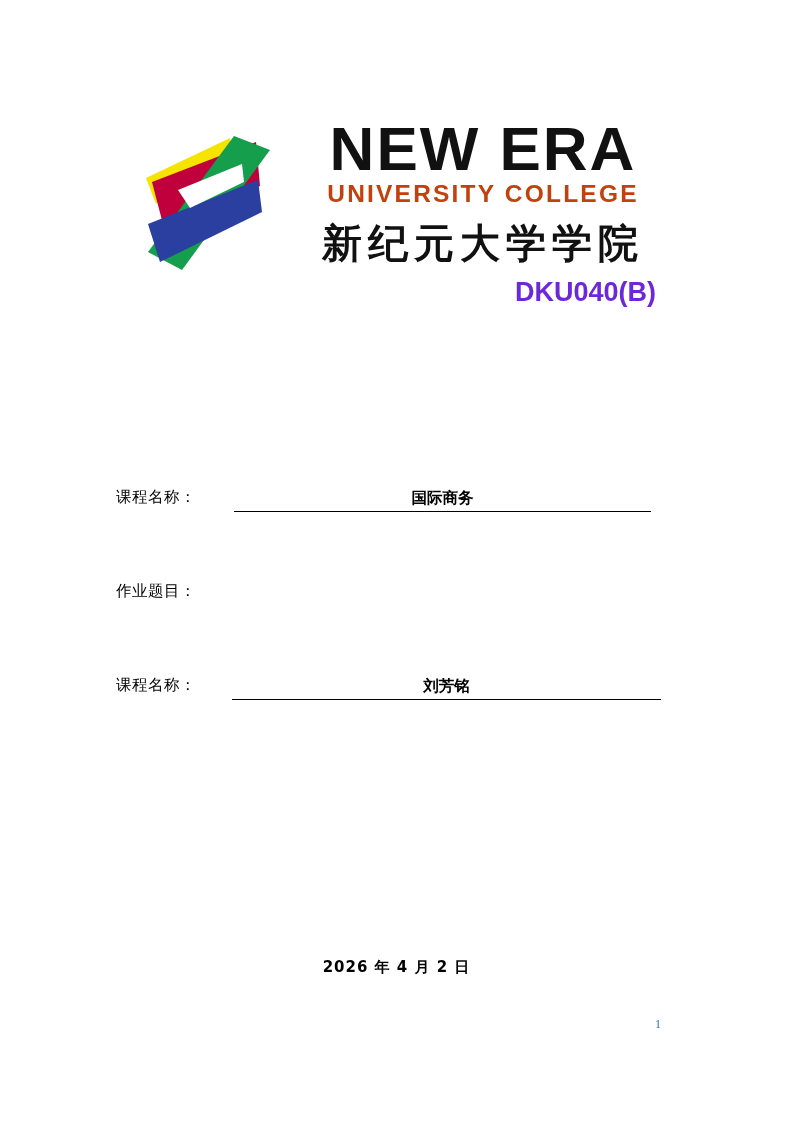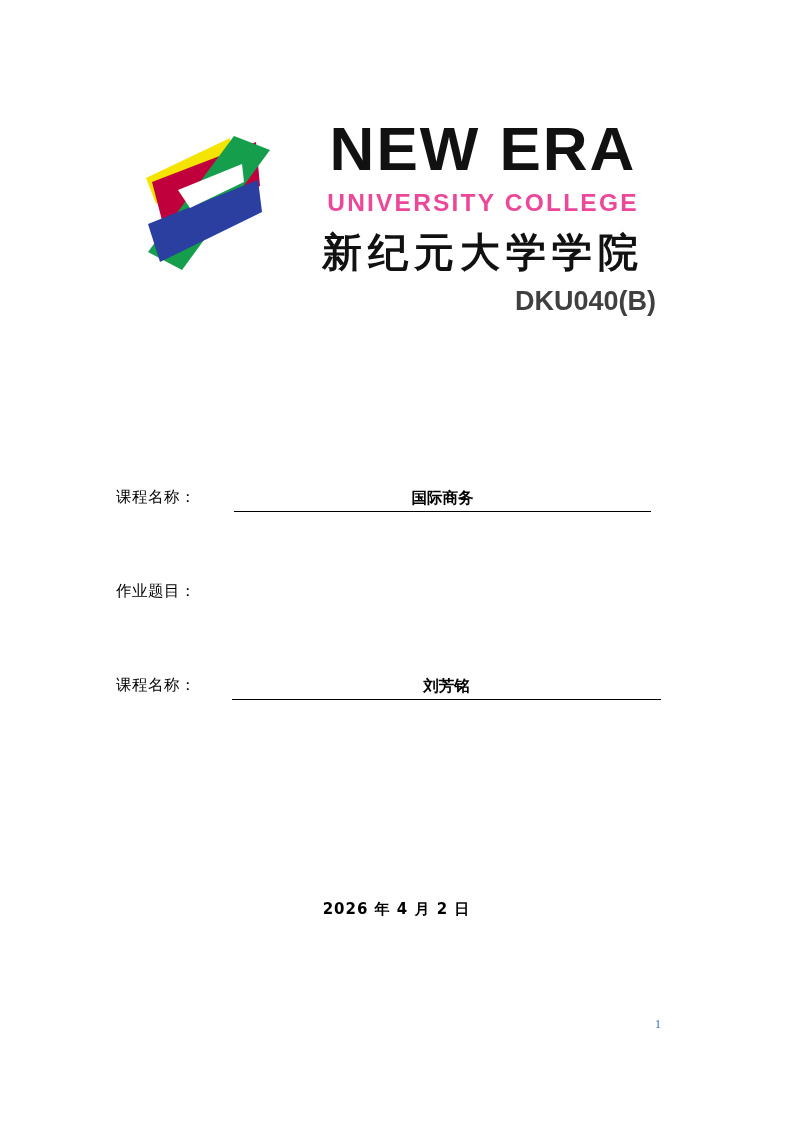--- a/index.html
+++ b/index.html
@@ -52,36 +52,35 @@
     letter-spacing: 2px;
     line-height: 1;
     color: #111111;
     margin-top: 6px;
   }
   .logo-univ {
     font-family: "Liberation Sans", sans-serif;
     font-weight: bold;
     font-size: 24.5px;
     letter-spacing: 2.2px;
-    color: #ec4899;
-    margin-top: 9px;
+    color: #c2410c;
   }
   .logo-cn {
     font-family: Liberation Mono, monospace;
     font-weight: bold;
     font-size: 40px;
     letter-spacing: 6px;
     color: #111111;
     margin-top: 8px;
   }
   .logo-code {
     font-family: "Liberation Sans", sans-serif;
     font-weight: bold;
     font-size: 27px;
-    color: #404040;
+    color: #6d28d9;
     text-align: right;
     margin-top: 6px;
     padding-right: 2px;
   }
 
   
   .fields {
     position: absolute;
     left: 116px;
     top: 487px;
@@ -118,21 +117,21 @@
 
   .row-course .field-value  { left: 118px; width: 417px; }
   .row-title  .field-value  { left: 118px; width: 441px; font-size: 15px; }
   .row-name   .field-value  { left: 116px; width: 429px; }
   .row-teacher .field-value { left: 106px; width: 429px; }
 
   
   .date-line {
     position: absolute;
     left: 0;
-    top: 900px;
+    top: 958px;
     width: 793px;
     text-align: center;
     font-family: "DejaVu Sans", sans-serif;
     font-weight: bold;
     font-size: 15px;
     letter-spacing: 1px;
   }
 
   
   .page-number {

